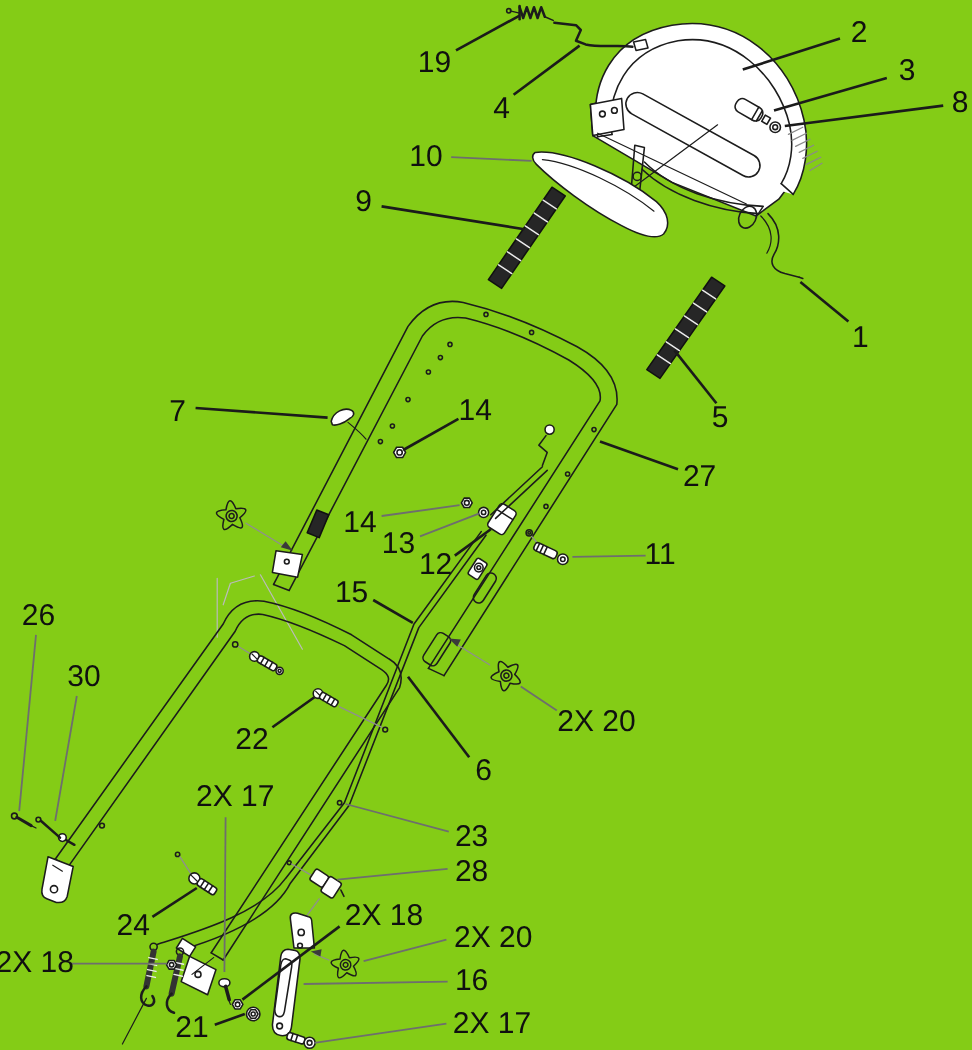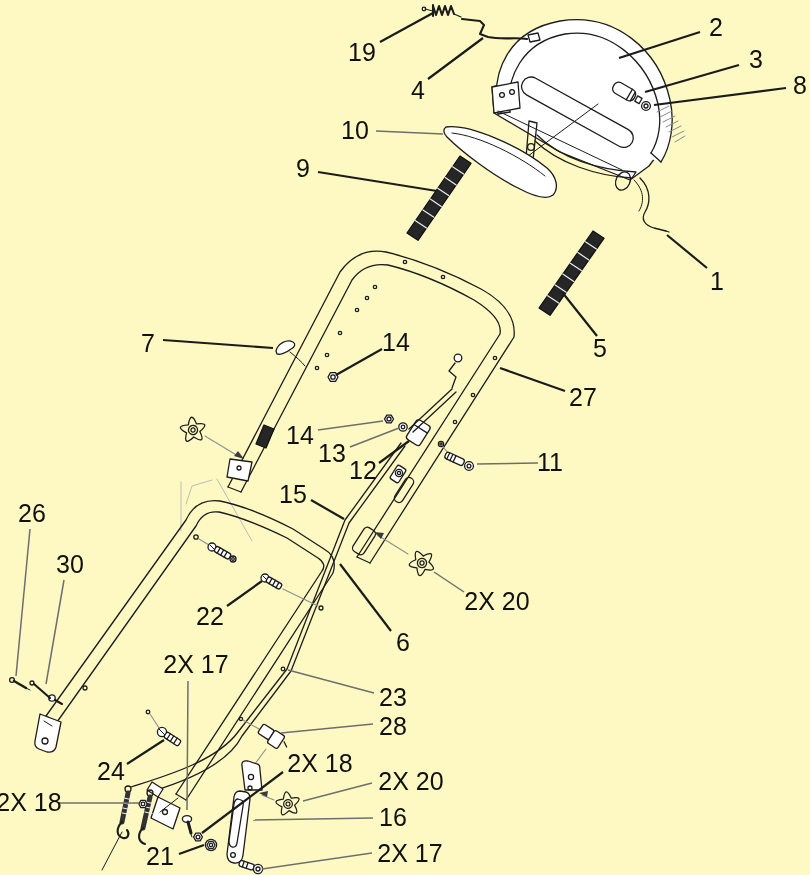--- a/index.html
+++ b/index.html
@@ -1,16 +1,16 @@
 <!DOCTYPE html>
 <html><head>
 <meta charset="utf-8">
 <style>
   html,body{margin:0;padding:0;background:#fff;}
-  .stage{position:relative;width:810px;height:875px;background:#fef9c3;overflow:hidden;}
+  .stage{position:relative;width:810px;height:875px;background:#84cc16;overflow:hidden;}
   svg{display:block;}
   
   #art *{stroke:#1c1c1c;stroke-width:1.3;fill:none;stroke-linecap:round;stroke-linejoin:round;}
   #art .white{fill:#ffffff;}
   #art .dark{fill:#262626;stroke:#111;}
   #art .seg{stroke:#ededed;stroke-width:1.2;}
   #art .lite{stroke:#8a8a8a;stroke-width:1;}
   #art .ghost{stroke:#bbbbbb;stroke-width:1;}
   #art .axis{stroke:#8f8f8f;stroke-width:1.1;}
   #art .arrow{fill:#3a3a3a;stroke:none;}

